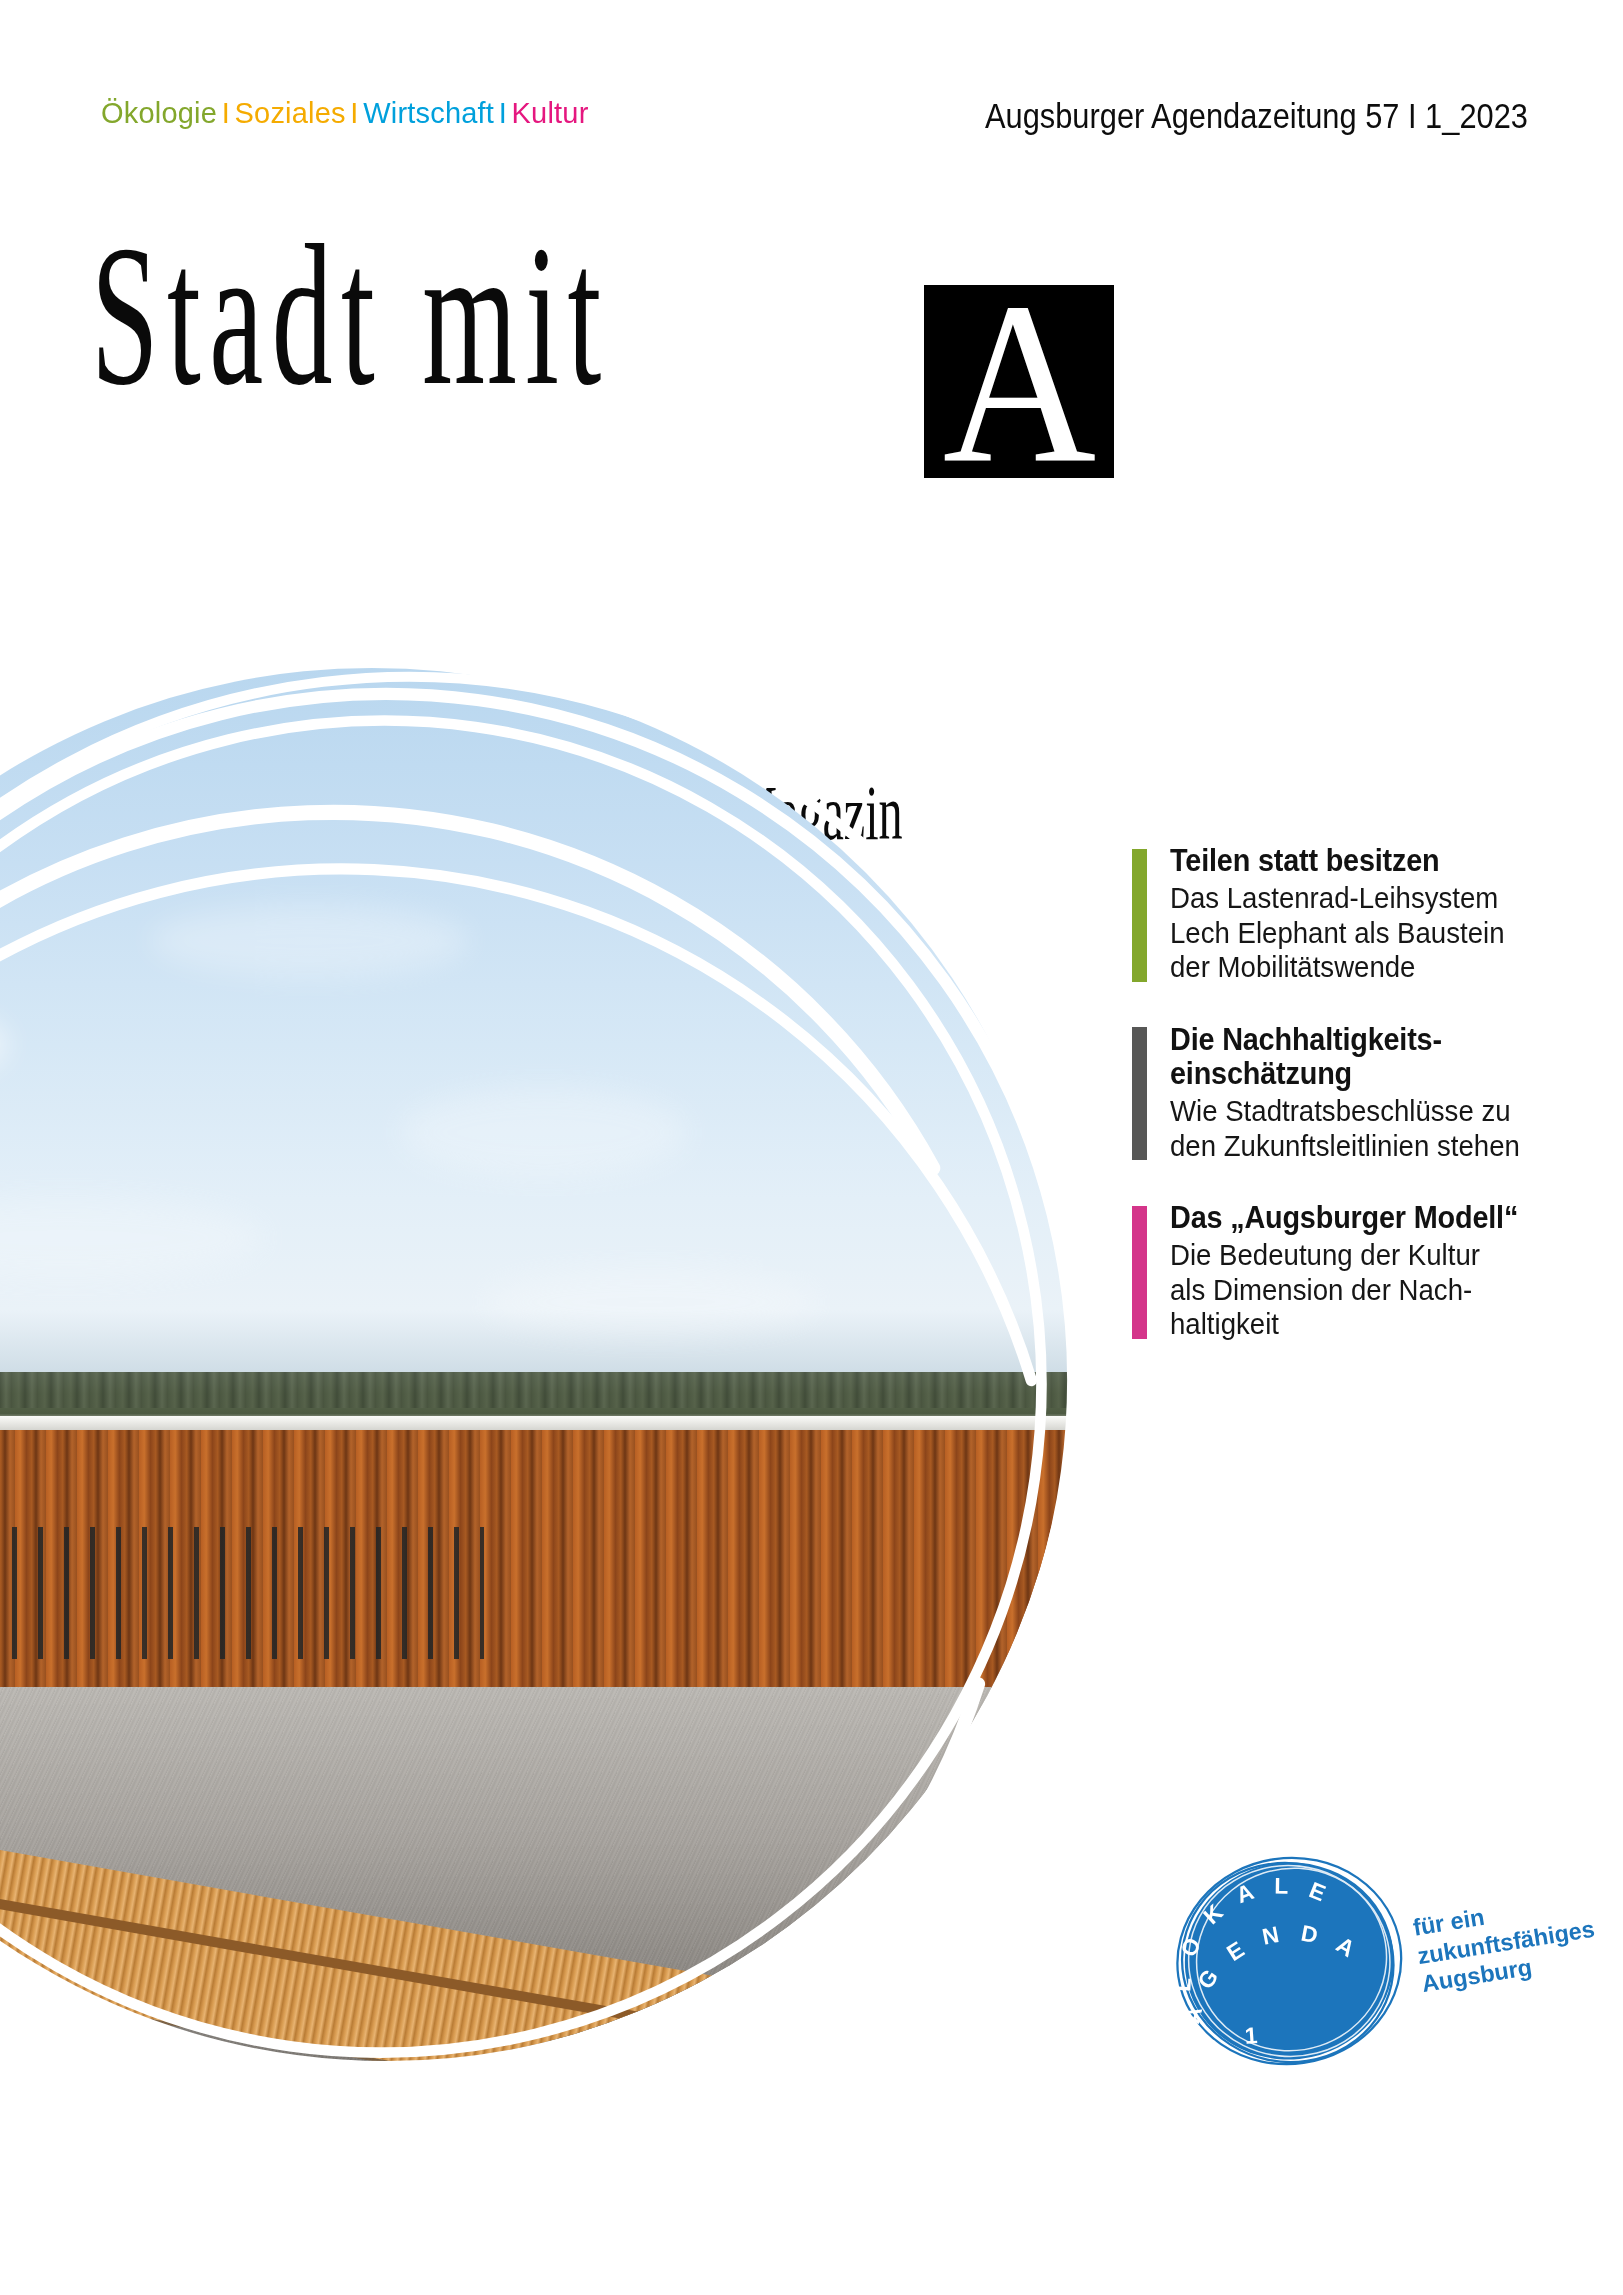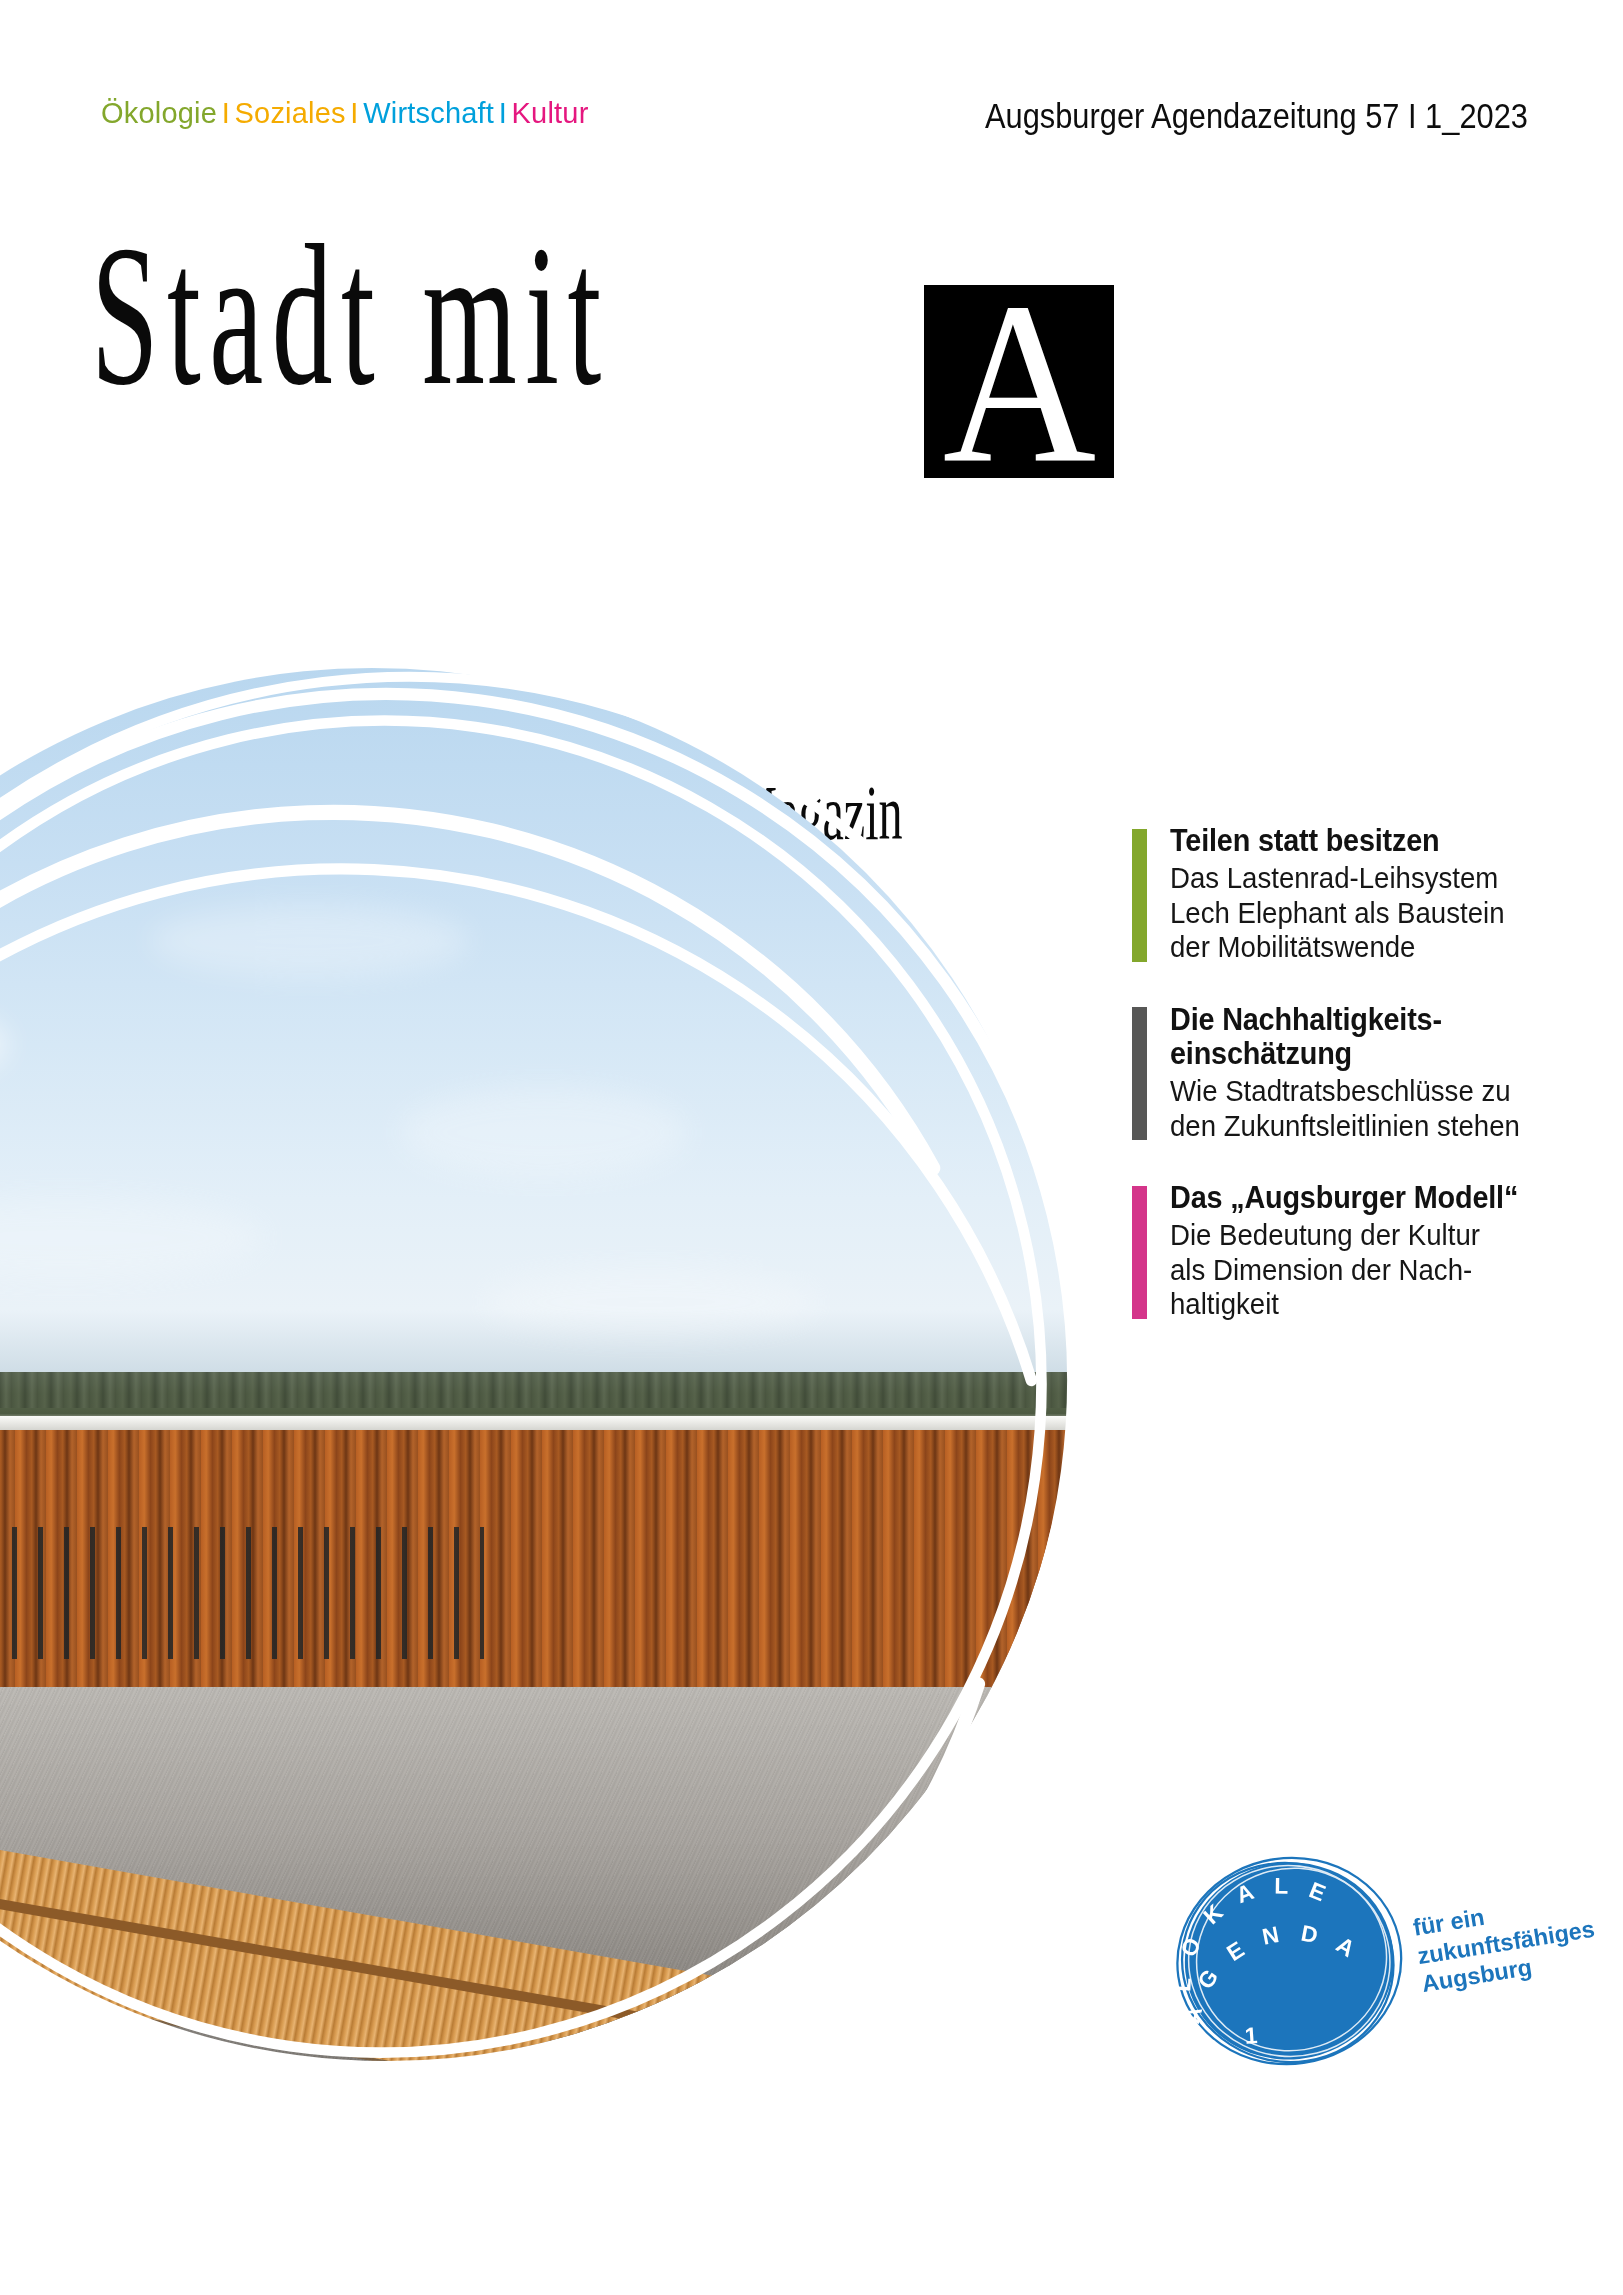--- a/index.html
+++ b/index.html
@@ -139,21 +139,21 @@
   .fence-rail {
     position:absolute; left:14%; right:-6%; top:86.5%; height:0.7%;
     transform:rotate(10deg); transform-origin:left top;
     background:#8c5a28;
   }
 
   
   .arcs { position:absolute; left:-357px; top:637px; width:1487px; height:1487px; pointer-events:none; }
 
   
-  .teasers { position:absolute; left:1132px; top:824px; width:425px; }
+  .teasers { position:absolute; left:1132px; top:844px; width:425px; }
   .teaser { position:relative; padding-left:38px; margin-bottom:38px; }
   .teaser .bar {
     position:absolute; left:0; top:4.6px; width:15px; bottom:3px;
   }
   .teaser h3 {
     font-size:31px; font-weight:bold; line-height:1.12;
     color:#121212; letter-spacing:-0.2px;
     font-family:"Liberation Sans Narrow","Liberation Sans", sans-serif;
     transform:scaleX(0.93); transform-origin:left top;
     margin-bottom:2.3px;

